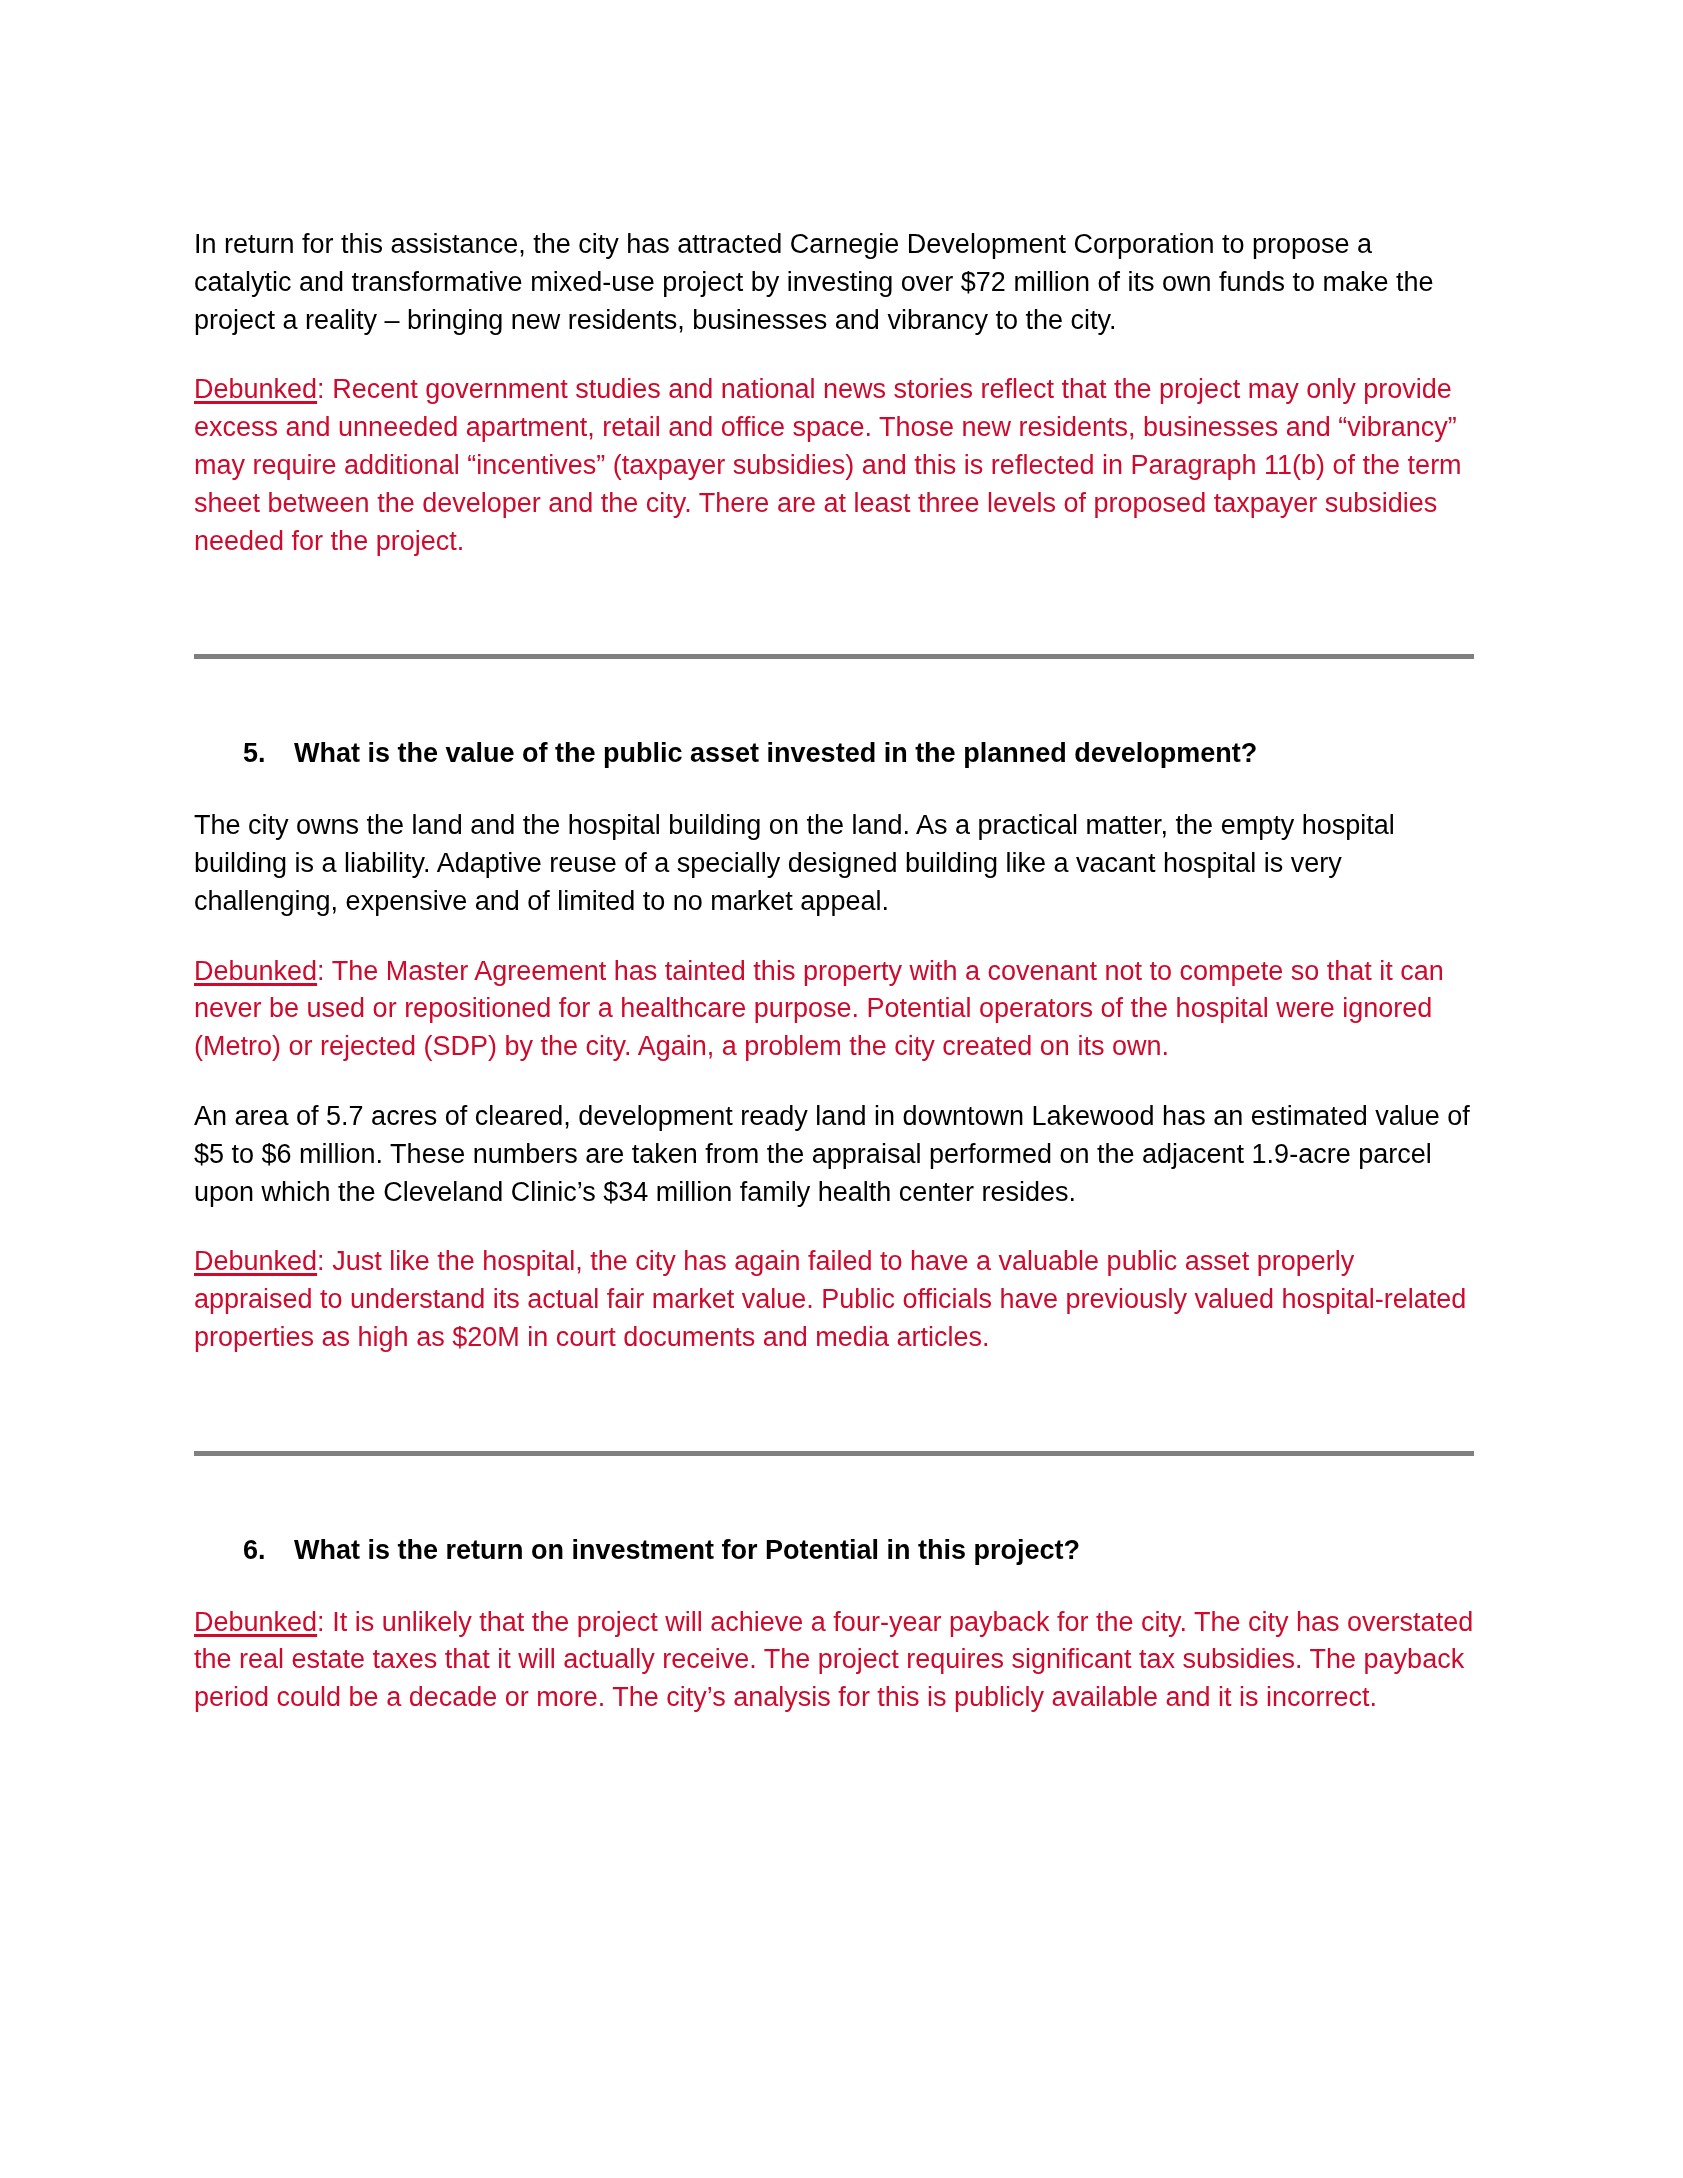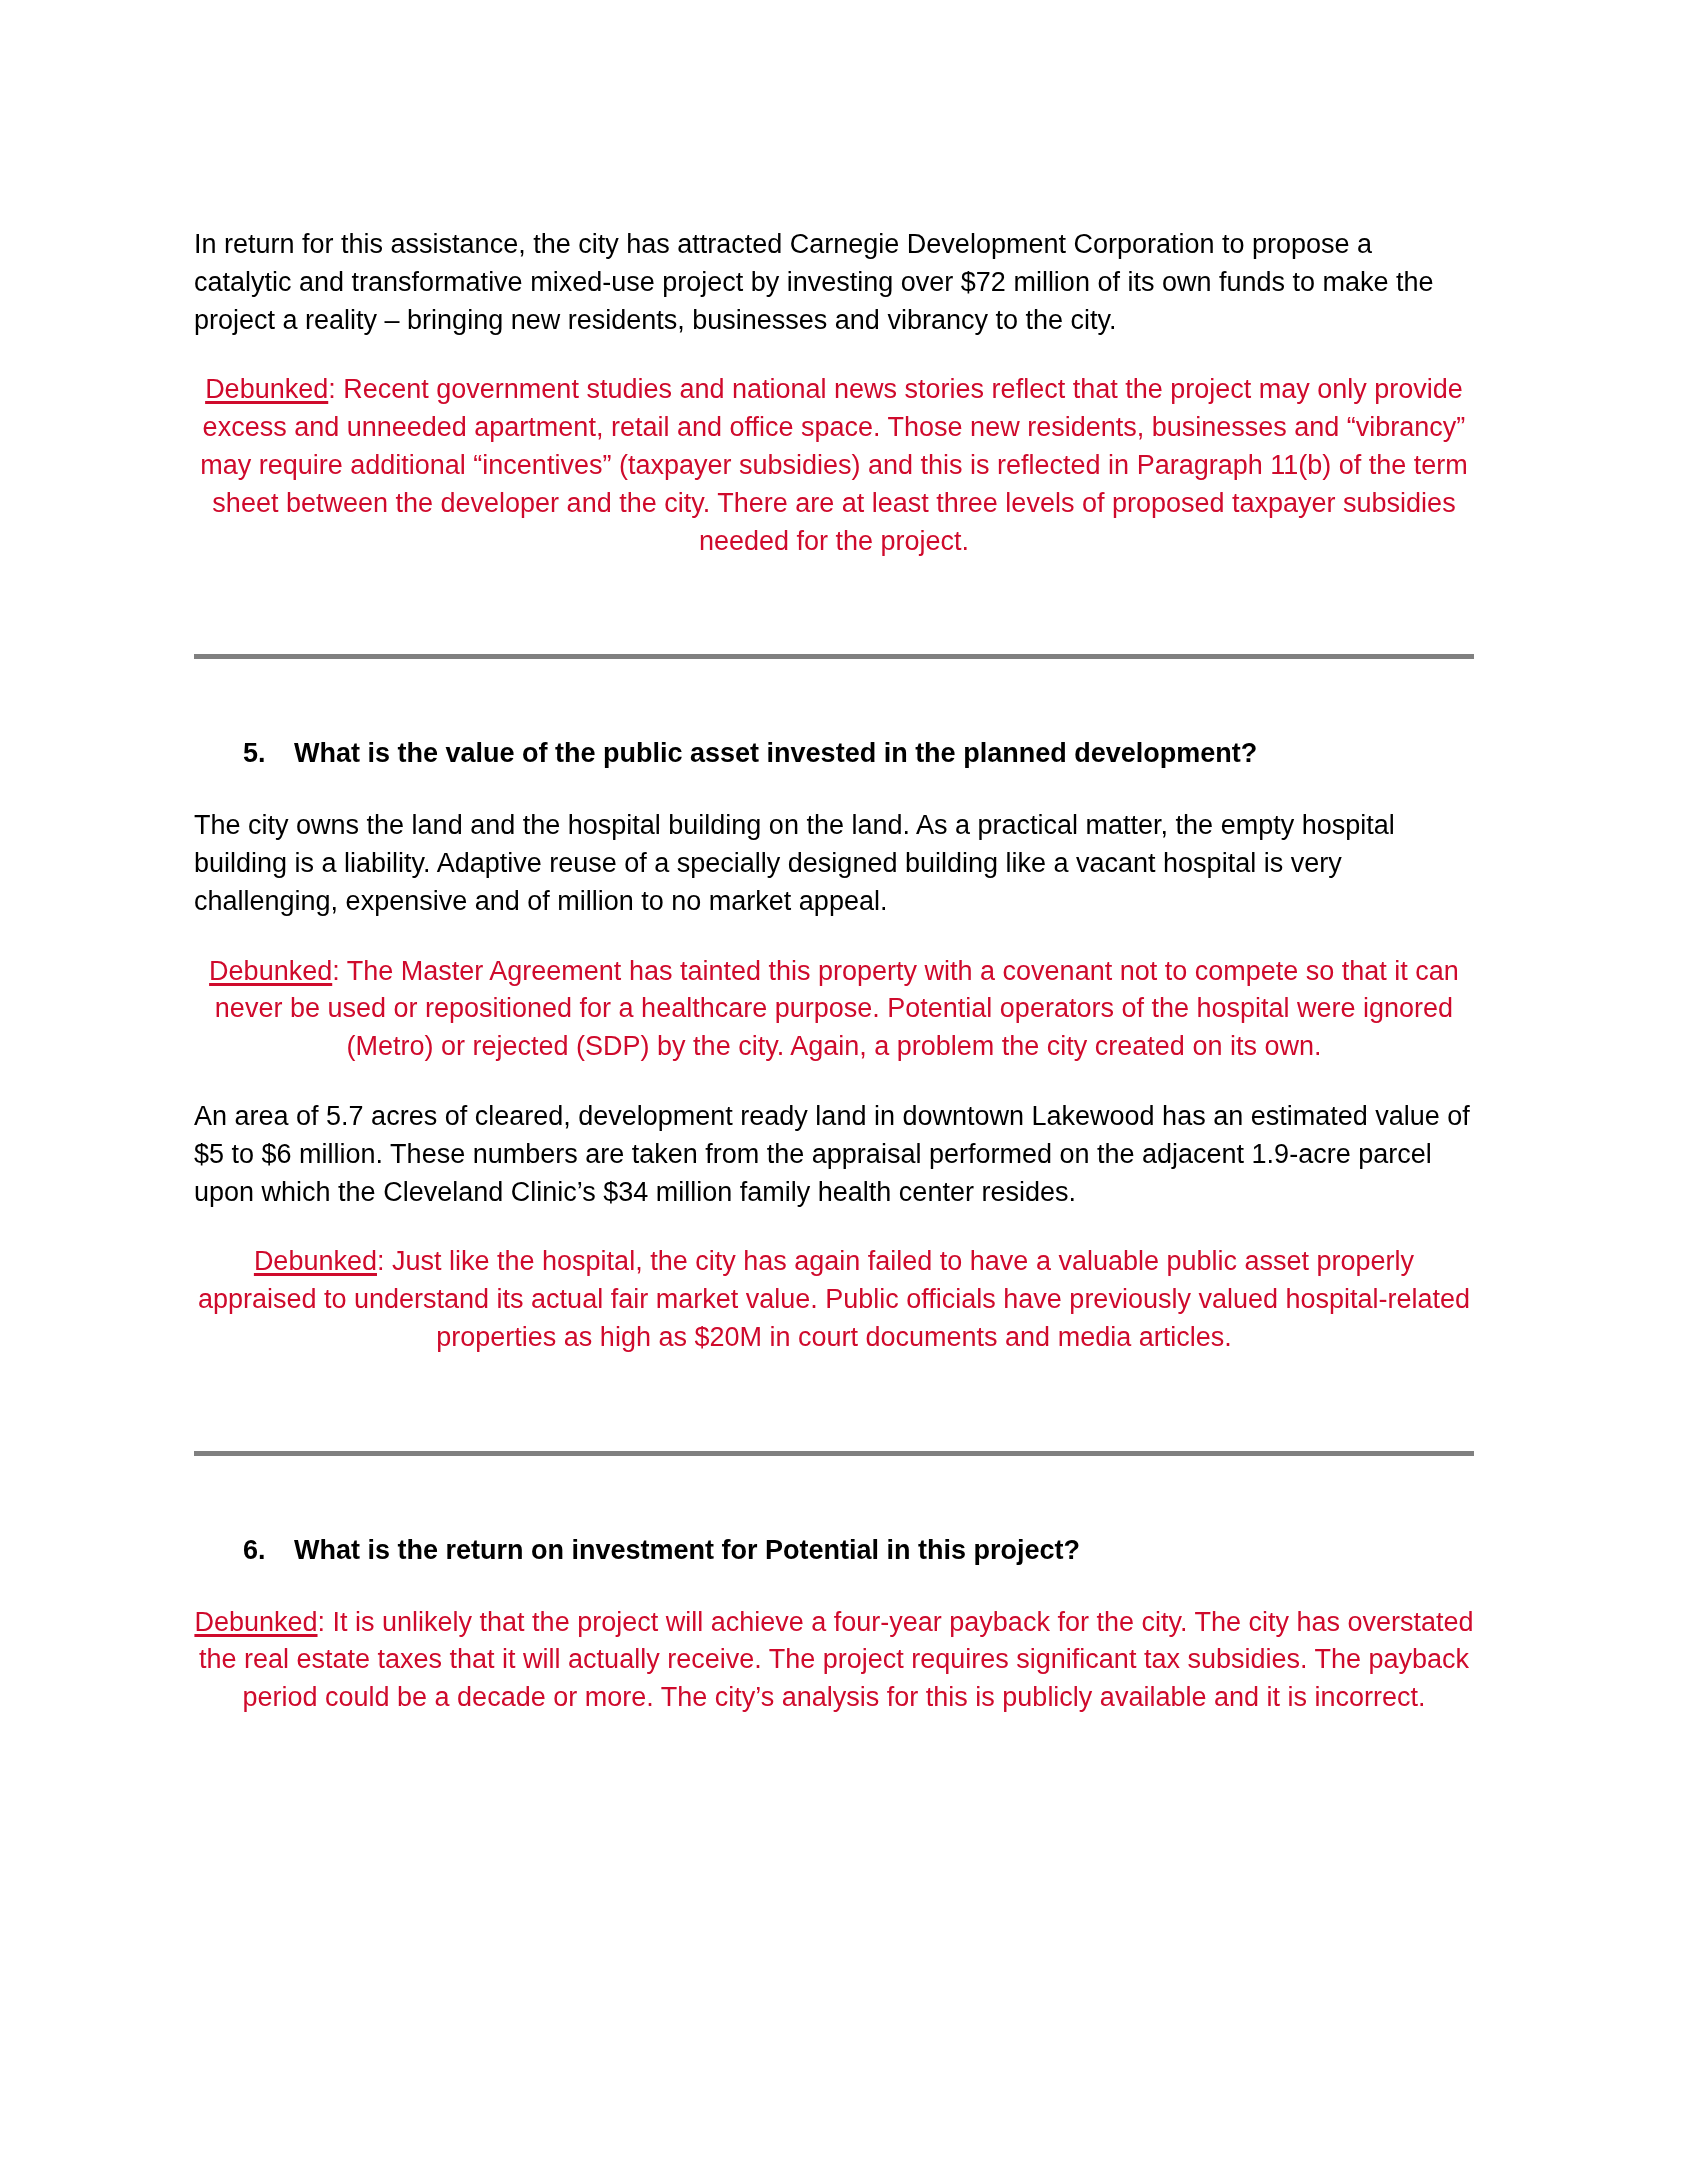--- a/index.html
+++ b/index.html
@@ -32,21 +32,21 @@
     color: #000000;
     font-family: "Liberation Sans", sans-serif;
     text-align: left;
   }
   p.debunked-para {
     margin: 0 0 32px 0;
     font-size: 27px;
     line-height: 1.40;
     color: #cf0a2c;
     font-family: "Liberation Sans", sans-serif;
-    text-align: center;
+    text-align: left;
   }
   .debunked-label {
     text-decoration: underline;
     text-underline-offset: 3px;
     text-decoration-thickness: 3px;
   }
   .rule {
     border: none;
     border-top: 5px solid #808080;
     margin: 48px 0 44px 0;
@@ -89,21 +89,21 @@
     </p>
 
     <div class="gap-before-rule"></div>
     <hr class="rule">
 
     <div class="q-heading">
       <span class="q-num">5.</span>
       <span class="q-text">What is the value of the public asset invested in the planned development?</span>
     </div>
 
-    <p class="body-para">The city owns the land and the hospital building on the land. As a practical matter, the empty hospital building is a liability. Adaptive reuse of a specially designed building like a vacant hospital is very challenging, expensive and of million to no market appeal.</p>
+    <p class="body-para">The city owns the land and the hospital building on the land. As a practical matter, the empty hospital building is a liability. Adaptive reuse of a specially designed building like a vacant hospital is very challenging, expensive and of limited to no market appeal.</p>
 
     <p class="debunked-para">
       <span class="debunked-label">Debunked</span><span>:</span><span>  The Master Agreement has tainted this property with a covenant not to compete so that it can never be used or repositioned for a healthcare purpose.  Potential operators of the hospital were ignored (Metro) or rejected (SDP) by the city.  Again, a problem the city created on its own.</span>
     </p>
 
     <p class="body-para">An area of 5.7 acres of cleared, development ready land in downtown Lakewood has an estimated value of $5 to $6 million. These numbers are taken from the appraisal performed on the adjacent 1.9-acre parcel upon which the Cleveland Clinic’s $34 million family health center resides.</p>
 
     <p class="debunked-para">
       <span class="debunked-label">Debunked</span><span>:</span><span>  Just like the hospital, the city has again failed to have a valuable public asset properly appraised to understand its actual fair market value.  Public officials have previously valued hospital-related properties as high as $20M in court documents and media articles.</span>
     </p>

